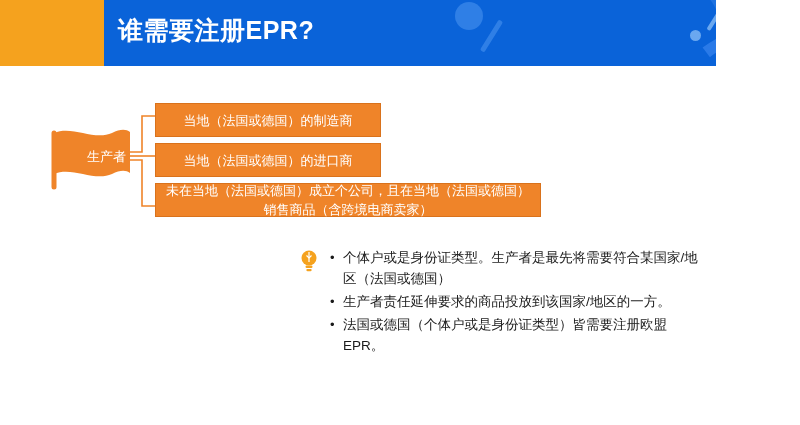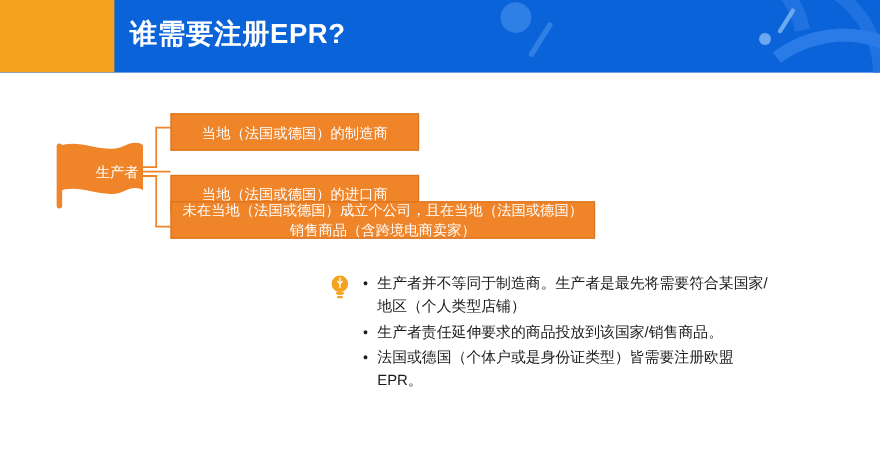--- a/index.html
+++ b/index.html
@@ -19,21 +19,21 @@
     left: 0; top: 0;
     width: 800px;
     height: 425px;
     background: #ffffff;
   }
 
   
   .header {
     position: absolute;
     left: 0; top: 0;
-    width: 800px;
+    width: 716px;
     height: 66px;
     background: #0a63d9;
     overflow: hidden;
   }
   .header-orange {
     position: absolute;
     left: 0; top: 0;
     width: 104px;
     height: 66px;
     background: #f5a21e;
@@ -139,21 +139,21 @@
     color: #ffffff;
     font-size: 13px;
     line-height: 19px;
     display: flex;
     align-items: center;
     justify-content: center;
     text-align: center;
     padding: 16px 8px;
   }
   .box1 { left: 155px; top: 103px; width: 226px; height: 26px; }
-  .box2 { left: 155px; top: 143px; width: 226px; height: 26px; margin-top: 16px; }
+  .box2 { left: 155px; top: 143px; width: 226px; height: 26px; }
   .box3 { left: 155px; top: 183px; width: 386px; height: 34px; }
   .box3 span { display: block; width: 100%; }
 
   
   .bulb {
     position: absolute;
     left: 298px;
     top: 248px;
     width: 22px;
     height: 26px;
@@ -225,25 +225,25 @@
     <circle cx="11" cy="10" r="7.5" fill="#f5a21e"></circle>
     <rect x="7.5" y="17.5" width="7" height="2.4" rx="1.2" fill="#f5a21e"></rect>
     <rect x="8.3" y="21" width="5.4" height="2.2" rx="1.1" fill="#f5a21e"></rect>
     <path d="M11 4 L11 14" stroke="#ffffff" stroke-width="1.2"></path>
     <path d="M8.5 7.5 L11 10 L13.5 7.5" stroke="#ffffff" stroke-width="1.2" fill="none"></path>
   </svg>
 
   <div class="notes">
     <div class="note-item">
       <div class="note-dot">•</div>
-      <div class="note-text">生产者并不等同于制造商。生产者是最先将需要符合某国家/地区（个人类型店铺）</div>
+      <div class="note-text">个体户或是身份证类型。生产者是最先将需要符合某国家/地区（法国或德国）</div>
     </div>
     <div class="note-item">
       <div class="note-dot">•</div>
-      <div class="note-text">生产者责任延伸要求的商品投放到该国家/销售商品。</div>
+      <div class="note-text">生产者责任延伸要求的商品投放到该国家/地区的一方。</div>
     </div>
     <div class="note-item">
       <div class="note-dot">•</div>
       <div class="note-text">法国或德国（个体户或是身份证类型）皆需要注册欧盟EPR。</div>
     </div>
   </div>
 
 </div>
 
 </body></html>

